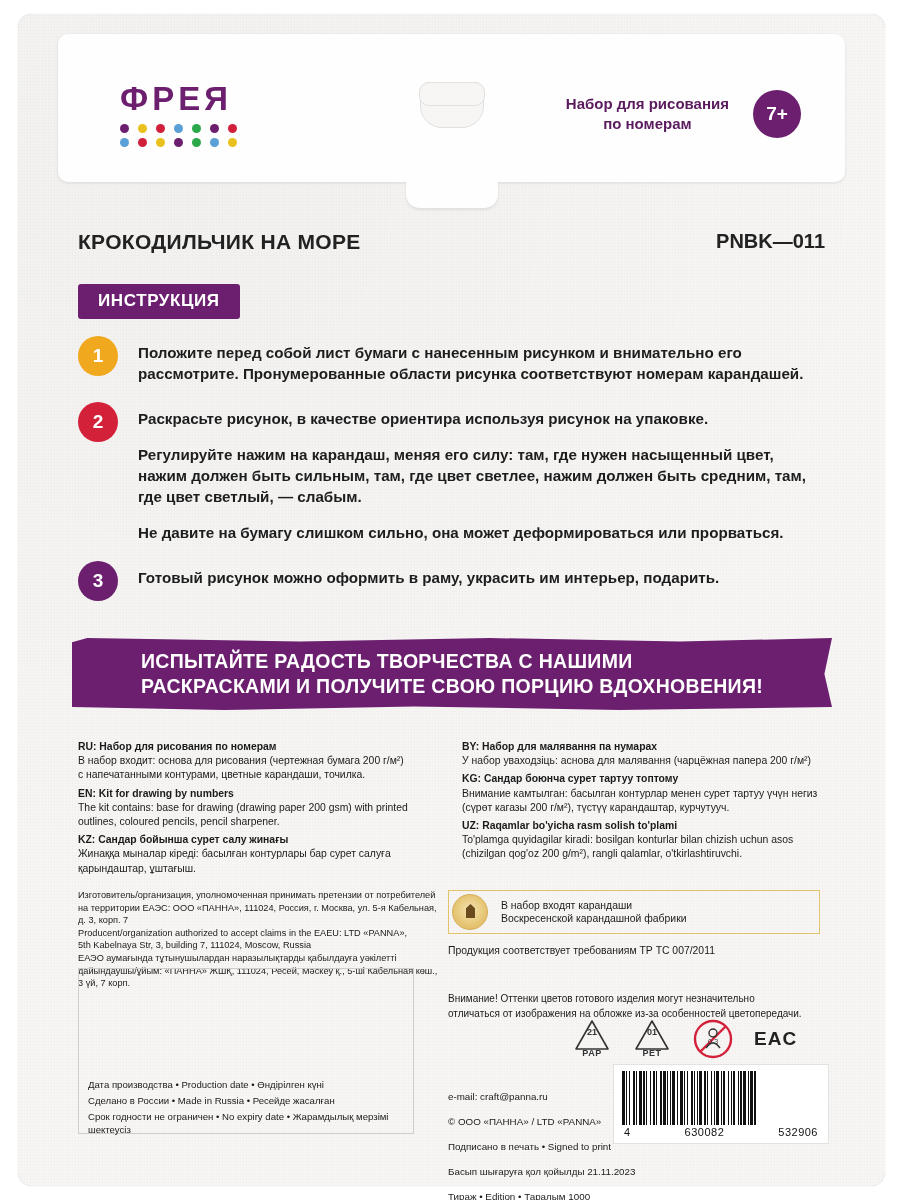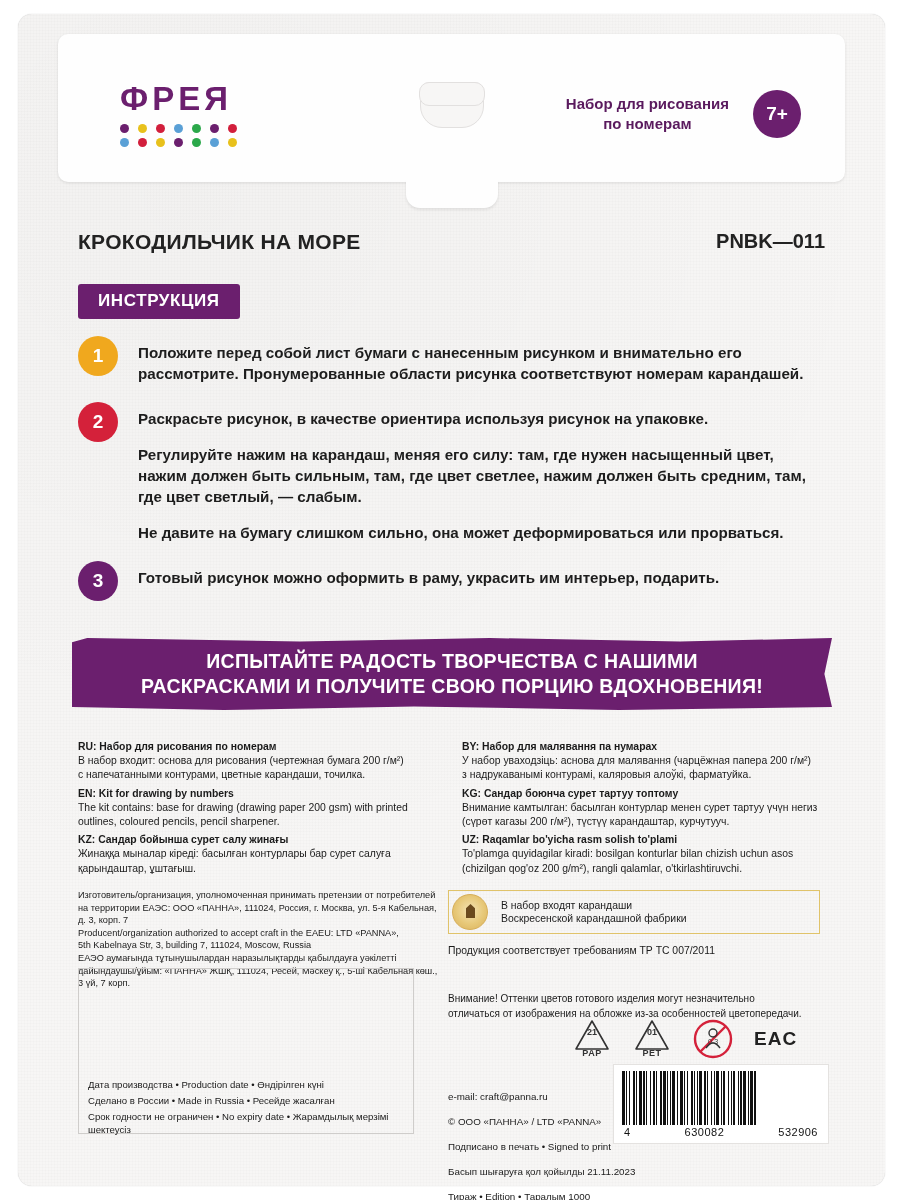--- a/index.html
+++ b/index.html
@@ -126,21 +126,21 @@
     font-size:15.2px; line-height:21px; font-weight:700; color:#1d1d1d;
   }
   .step-body p:last-child { margin-bottom:0; }
 
   
   .banner {
     position:absolute; left:72px; top:638px;
     width:760px; height:72px;
     background:#6b1f6e; color:#fff;
     display:flex; align-items:center; justify-content:center;
-    text-align:center;
+    text-align:left;
     clip-path: polygon(0% 6%, 2% 0%, 30% 5%, 55% 0%, 80% 5%, 100% 0%, 99% 50%, 100% 96%, 72% 100%, 45% 95%, 20% 100%, 0% 96%);
   }
   .banner span {
     font-size:19.5px; font-weight:700; line-height:25px; letter-spacing:0.3px;
   }
 
   
   .langs { position:absolute; top:740px; left:78px; width:742px; display:flex; gap:26px; }
   .lang-col { width:358px; }
   .lang-col p { margin:0 0 1px 0; font-size:10.4px; line-height:13.2px; color:#1a1a1a; }
@@ -299,35 +299,34 @@
     <p class="head">EN: Kit for drawing by numbers</p>
     <p>The kit contains:  base for drawing (drawing paper 200 gsm) with printed</p>
     <p>outlines, coloured pencils, pencil sharpener.</p>
     <p class="head">KZ: Сандар бойынша сурет салу жинағы</p>
     <p>Жинаққа мыналар кіреді: басылған контурлары бар сурет салуға</p>
     <p>қарындаштар, ұштағыш.</p>
   </div>
   <div class="lang-col">
     <p class="head">BY: Набор для малявання па нумарах</p>
     <p>У набор уваходзіць: аснова для малявання (чарцёжная папера 200 г/м²)</p>
-    <p>з надрукаванымі контурамі, каляровыя алоўкі, фарматуйка.</p>
     <p class="head">KG: Сандар боюнча сурет тартуу топтому</p>
     <p>Внимание камтылган: басылган контурлар менен сурет тартуу үчүн негиз</p>
     <p>(сүрөт кагазы 200 г/м²), түстүү карандаштар, курчутууч.</p>
     <p class="head">UZ: Raqamlar bo'yicha rasm solish to'plami</p>
     <p>To'plamga quyidagilar kiradi: bosilgan konturlar bilan chizish uchun asos</p>
     <p>(chizilgan qog'oz 200 g/m²), rangli qalamlar, o'tkirlashtiruvchi.</p>
   </div>
 </div>
 
 <div class="legal-left">
   <p>Изготовитель/организация, уполномоченная принимать претензии от потребителей</p>
   <p>на территории ЕАЭС: ООО «ПАННА», 111024, Россия, г. Москва, ул. 5-я Кабельная,</p>
   <p>д. 3, корп. 7</p>
-  <p>Producent/organization authorized to accept craft in the EAEU: LTD «PANNA»,</p>
+  <p>Producent/organization authorized to accept claims in the EAEU: LTD «PANNA»,</p>
   <p>5th Kabelnaya Str, 3, building 7, 111024, Moscow, Russia</p>
   <p>ЕАЭО аумағында тұтынушылардан наразылықтарды қабылдауға уәкілетті</p>
   <p>дайындаушы/ұйым: «ПАННА» ЖШҚ, 111024, Ресей, Мәскеу қ., 5-ші Кабельная көш.,</p>
   <p>3 үй, 7 корп.</p>
 </div>
 
 <div class="date-box"></div>
 <div class="date-lines">
   <p>Дата производства • Production date • Өндірілген күні</p>
   <p>Сделано в России • Made in Russia • Ресейде жасалған</p>

